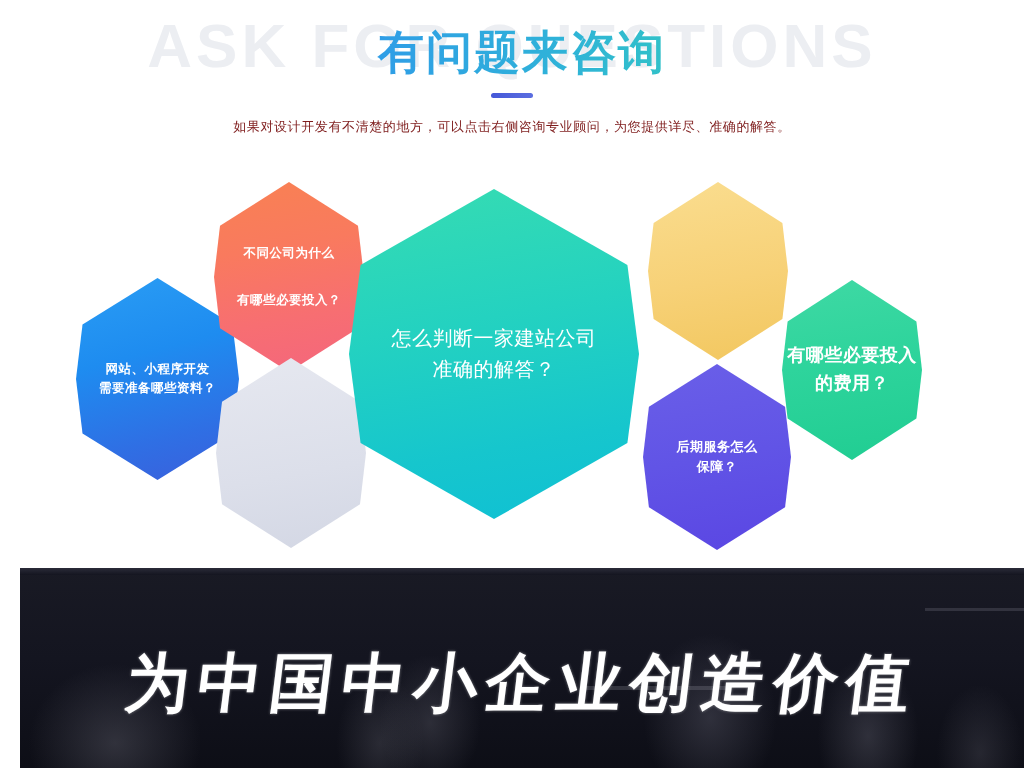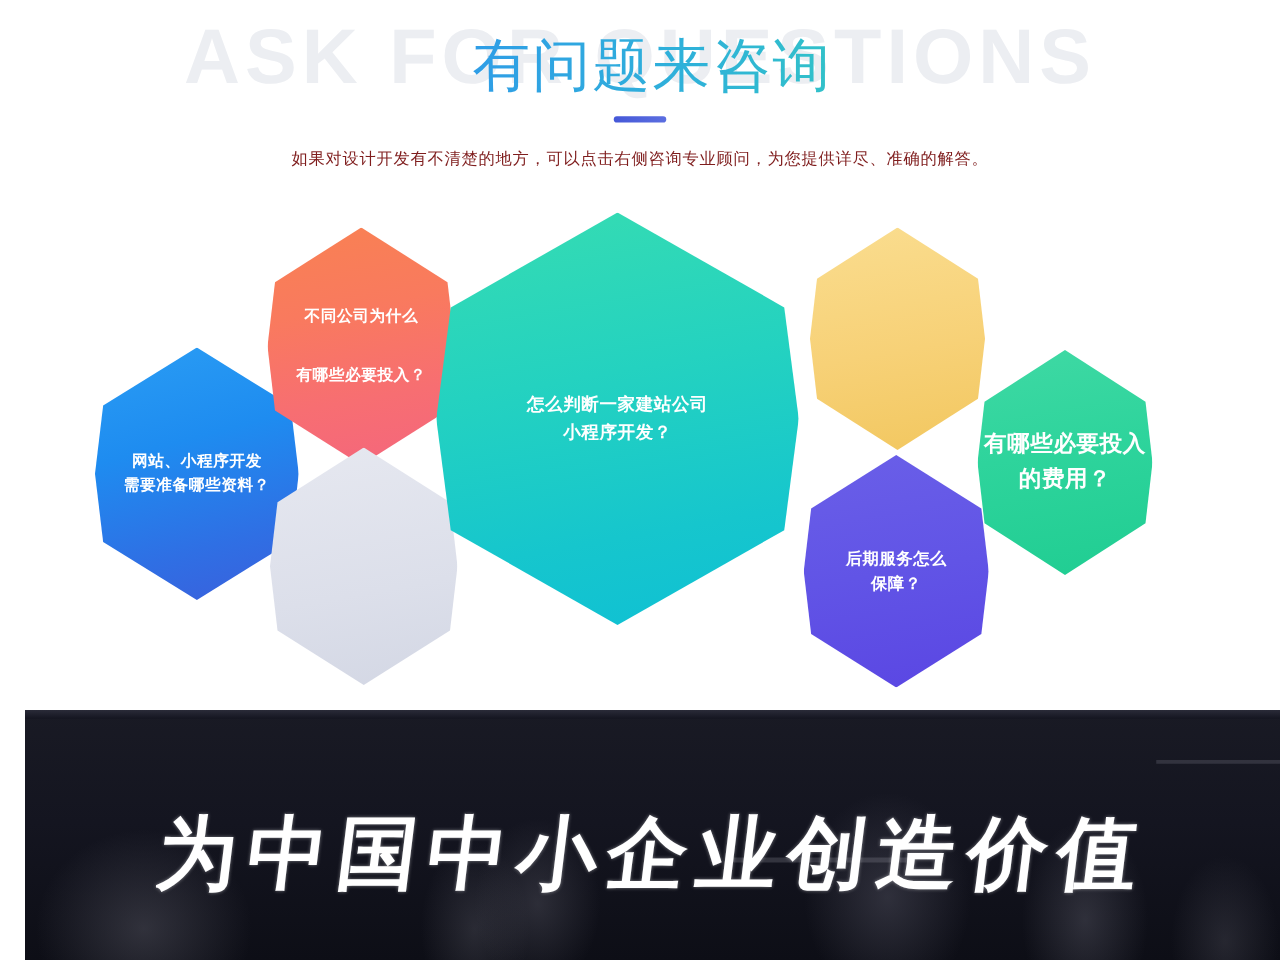--- a/index.html
+++ b/index.html
@@ -19,21 +19,21 @@
     text-align:center;
     font-size:62px; font-weight:bold; letter-spacing:4px;
     color:#eceef2;
     white-space:nowrap;
     user-select:none;
   }
 
   .title {
     position:absolute; left:0; top:22px; width:1024px;
     text-align:center;
-    font-size:46px; font-weight:normal; letter-spacing:2px;
+    font-size:46px; font-weight:bold; letter-spacing:2px;
     background:linear-gradient(90deg,#2f7df4 0%,#2f8ff0 25%,#2fb3d8 55%,#35d6b2 80%,#3ddcae 100%);
     -webkit-background-clip:text; background-clip:text;
     -webkit-text-fill-color:transparent; color:transparent;
     white-space:nowrap;
     padding-left:20px;
   }
 
   .divider {
     position:absolute; left:50%; top:93px; transform:translateX(-50%);
     width:42px; height:5px; border-radius:3px;
@@ -64,21 +64,21 @@
   }
   .hex .ln { display:block; white-space:nowrap; }
 
   
   .hex-blue   { left:76px;  top:118px; width:163px; height:202px; font-size:12.5px; font-weight:bold;
                 background:linear-gradient(165deg,#2a9df4 0%,#1e8cf0 38%,#2f6fe4 75%,#3b5fdc 100%); }
   .hex-orange { left:214px; top:22px;  width:150px; height:190px; font-size:12.5px; font-weight:bold;
                 background:linear-gradient(170deg,#f98153 0%,#f97a5e 35%,#f76e72 70%,#f4667d 100%);gap:28px; }
   .hex-grey   { left:216px; top:198px; width:150px; height:190px; font-size:12.5px; font-weight:bold;
                 background:linear-gradient(170deg,#e6e8f0 0%,#dcdfea 60%,#d3d7e4 100%); }
-  .hex-teal   { left:349px; top:10px;  width:290px; height:330px; font-size:14px; font-weight:bold;
+  .hex-teal   { left:349px; top:29px;  width:290px; height:330px; font-size:20px; font-weight:normal;
                 background:linear-gradient(170deg,#36dcb2 0%,#24d2c0 40%,#16c6cd 75%,#0fc0d4 100%); }
   .hex-yellow { left:648px; top:22px;  width:140px; height:178px; font-size:12.5px; font-weight:bold;
                 background:linear-gradient(170deg,#fadd8f 0%,#f7d177 55%,#f2c75f 100%); }
   .hex-purple { left:643px; top:204px; width:148px; height:186px; font-size:13px; font-weight:bold;
                 background:linear-gradient(170deg,#6a5fe8 0%,#6154e6 50%,#5a46e3 100%);justify-content:center; }
   .hex-green  { left:782px; top:120px; width:140px; height:180px; font-size:18px; font-weight:bold;
                 background:linear-gradient(170deg,#3fd9a4 0%,#2ed49c 45%,#20cd92 100%); }
 
   
   .banner {
@@ -145,21 +145,21 @@
       <span class="ln">有哪些必要投入？</span>
     </div>
 
     <div class="hex hex-grey">
       <span class="ln"></span>
       <span class="ln"></span>
     </div>
 
     <div class="hex hex-teal">
       <span class="ln">怎么判断一家建站公司</span>
-      <span class="ln">小程序开发？</span>
+      <span class="ln">准确的解答？</span>
     </div>
 
     <div class="hex hex-yellow">
       <span class="ln"></span>
       <span class="ln"></span>
     </div>
 
     <div class="hex hex-purple">
       <span class="ln">后期服务怎么</span>
       <span class="ln">保障？</span>

